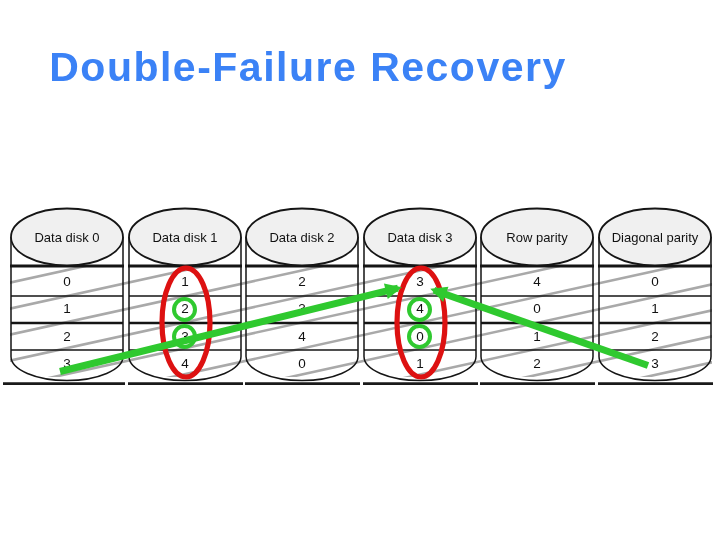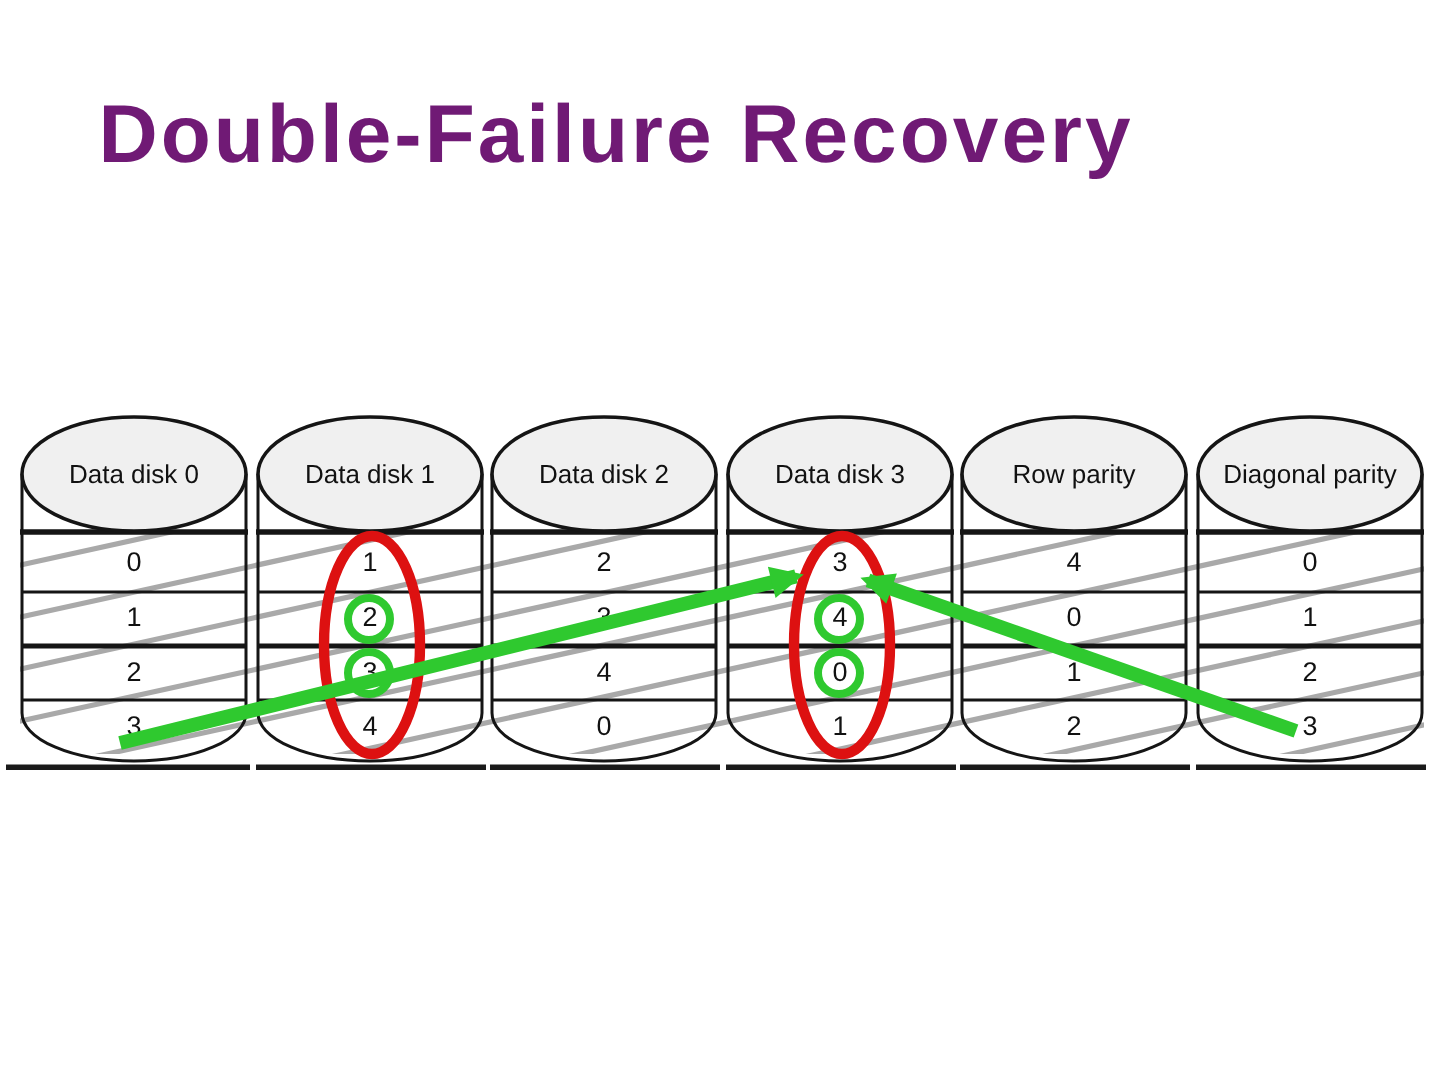--- a/index.html
+++ b/index.html
@@ -1,19 +1,19 @@
 <!DOCTYPE html>
 <html><head>
 <meta charset="utf-8">
 <style>
   html,body{margin:0;padding:0;background:#ffffff;}
   body{width:720px;height:540px;position:relative;overflow:hidden;
        font-family:"Liberation Sans",sans-serif;}
   .slide-title{position:absolute;left:0;top:44px;width:616px;text-align:center;
-       font-size:41px;font-weight:700;letter-spacing:1.5px;color:#701a75;}
+       font-size:41px;font-weight:700;letter-spacing:1.5px;color:#3b82f6;}
   svg{position:absolute;left:0;top:0;}
   .cell{font-size:13.5px;fill:#111;text-anchor:middle;}
   .hlabel{font-size:13px;fill:#111;text-anchor:middle;}
 </style>
 </head>
 <body>
 
 <div class="slide-title">Double-Failure Recovery</div>
 
 <svg width="720" height="540" viewBox="0 0 720 540">

